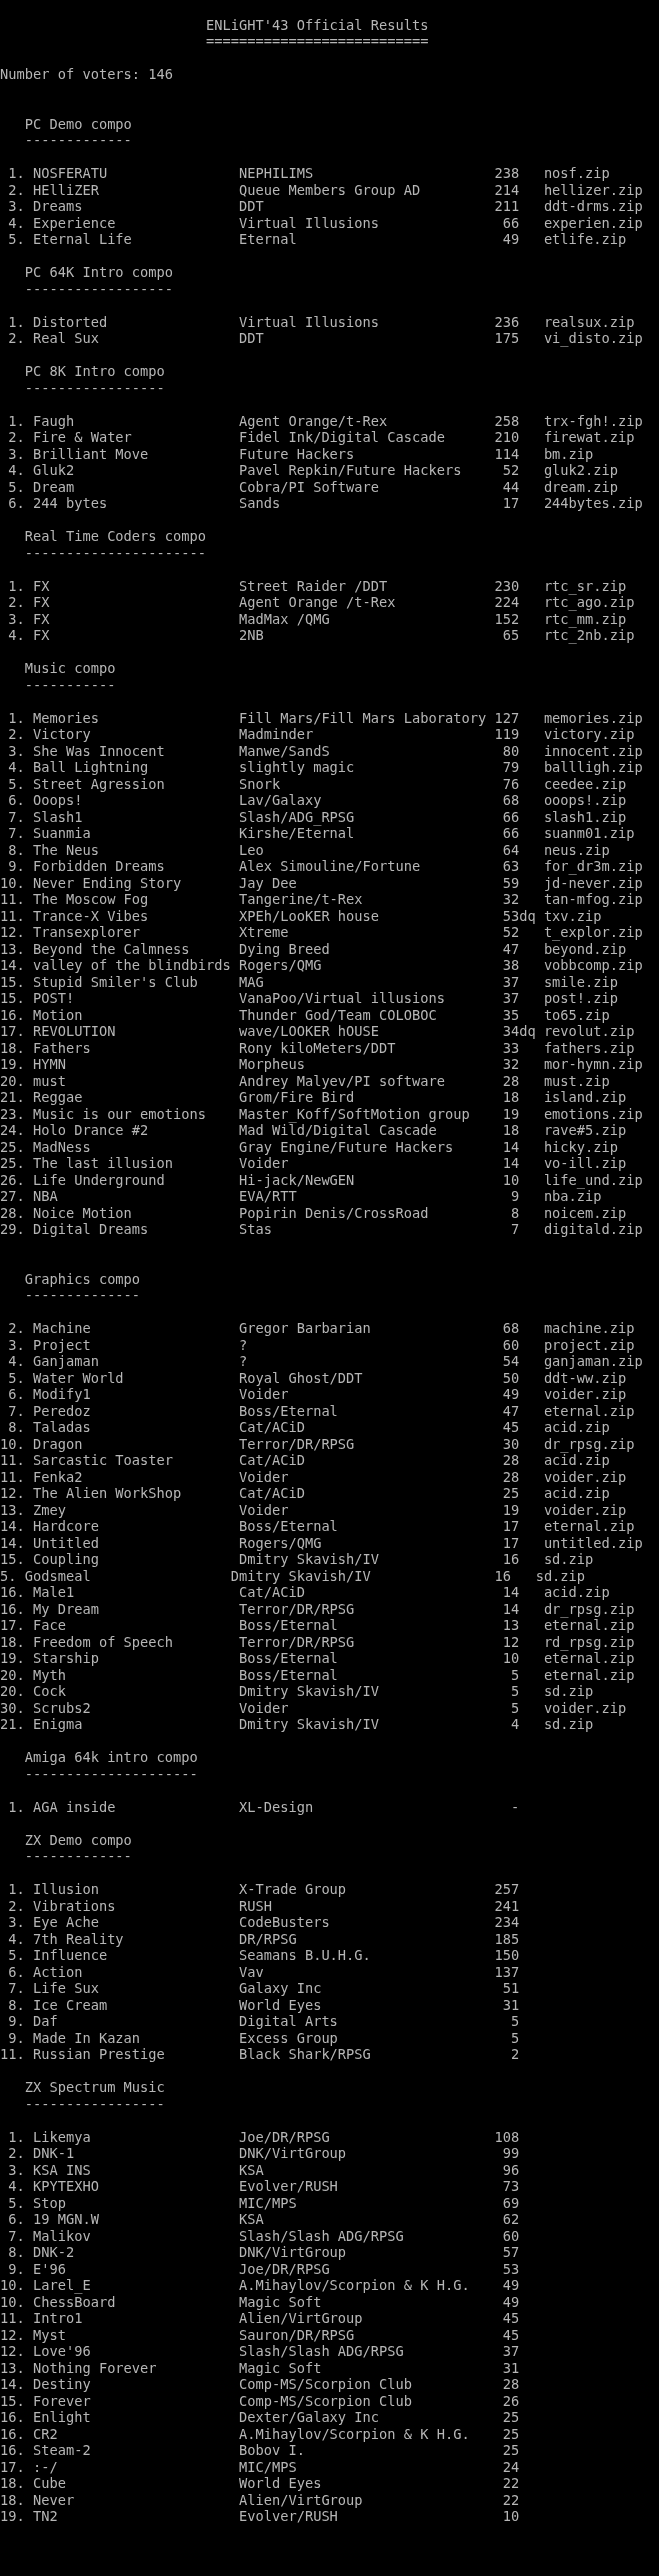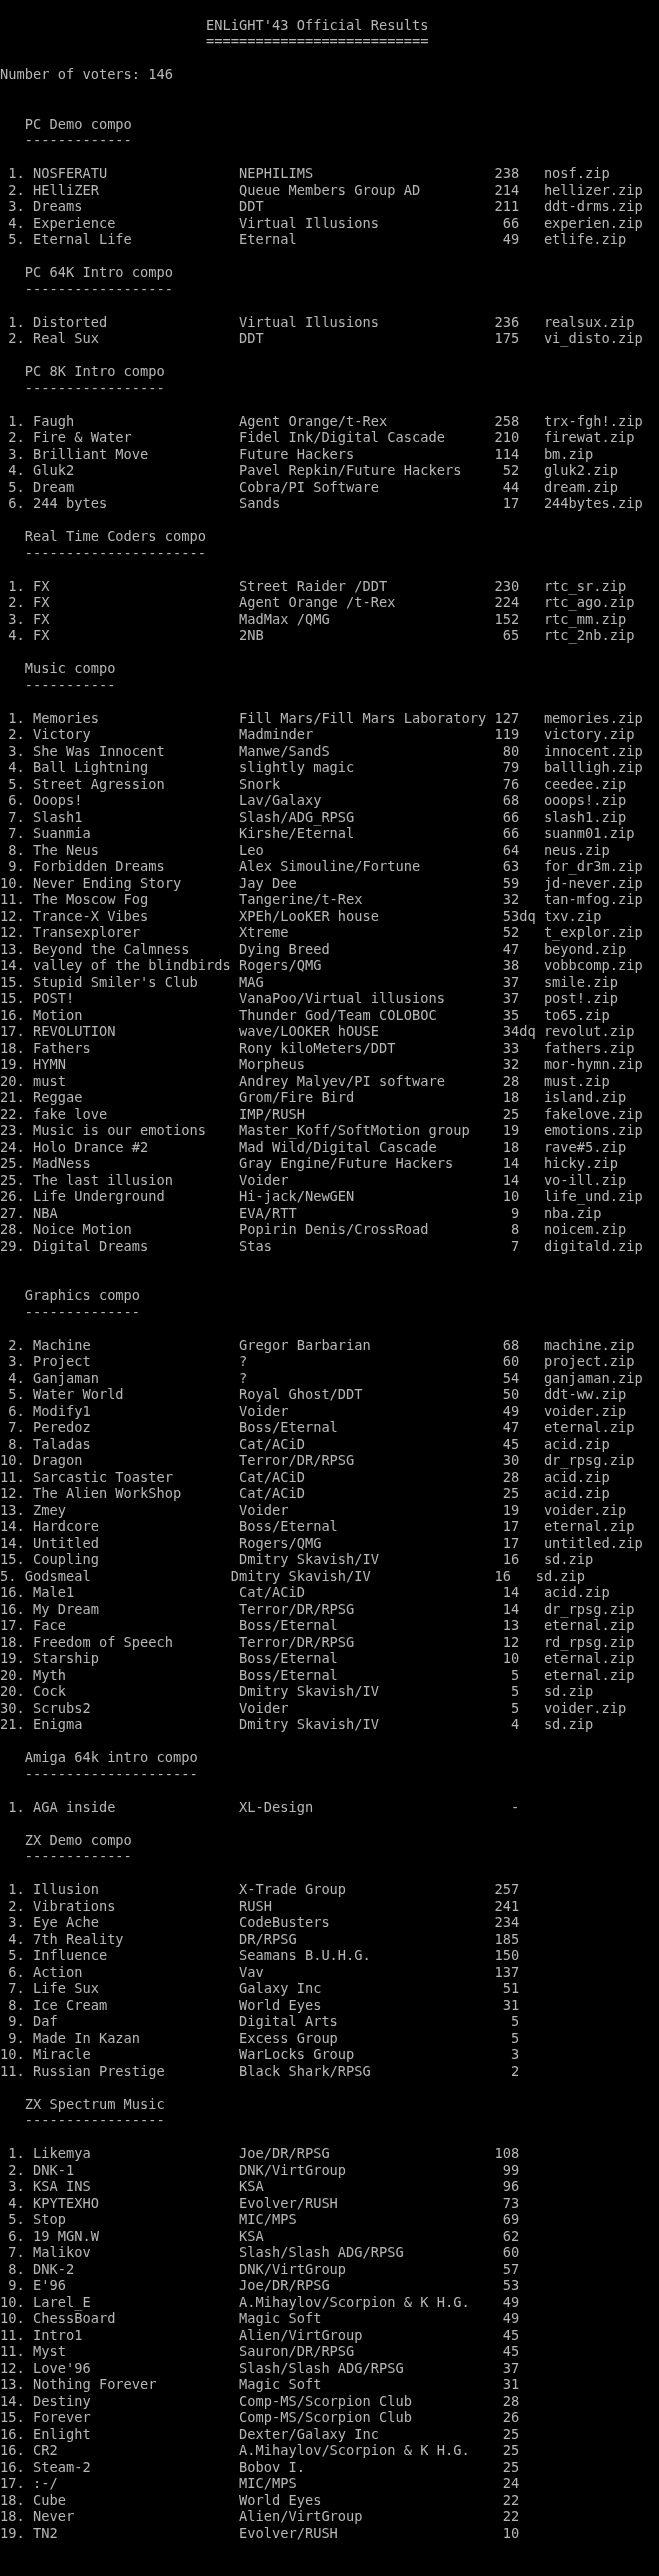--- a/index.html
+++ b/index.html
@@ -77,33 +77,32 @@
     <div class="line"> 3. She Was Innocent         Manwe/SandS                     80   innocent.zip</div>
     <div class="line"> 4. Ball Lightning           slightly magic                  79   ballligh.zip</div>
     <div class="line"> 5. Street Agression         Snork                           76   ceedee.zip</div>
     <div class="line"> 6. Ooops!                   Lav/Galaxy                      68   ooops!.zip</div>
     <div class="line"> 7. Slash1                   Slash/ADG_RPSG                  66   slash1.zip</div>
     <div class="line"> 7. Suanmia                  Kirshe/Eternal                  66   suanm01.zip</div>
     <div class="line"> 8. The Neus                 Leo                             64   neus.zip</div>
     <div class="line"> 9. Forbidden Dreams         Alex Simouline/Fortune          63   for_dr3m.zip</div>
     <div class="line">10. Never Ending Story       Jay Dee                         59   jd-never.zip</div>
     <div class="line">11. The Moscow Fog           Tangerine/t-Rex                 32   tan-mfog.zip</div>
-    <div class="line">12. Trance-X Vibes           XPEh/LooKER house               53dq txv.zip</div>
+    <div class="line">11. Trance-X Vibes           XPEh/LooKER house               53dq txv.zip</div>
     <div class="line">12. Transexplorer            Xtreme                          52   t_explor.zip</div>
     <div class="line">13. Beyond the Calmness      Dying Breed                     47   beyond.zip</div>
     <div class="line">14. valley of the blindbirds Rogers/QMG                      38   vobbcomp.zip</div>
     <div class="line">15. Stupid Smiler's Club     MAG                             37   smile.zip</div>
     <div class="line">15. POST!                    VanaPoo/Virtual illusions       37   post!.zip</div>
     <div class="line">16. Motion                   Thunder God/Team COLOBOC        35   to65.zip</div>
     <div class="line">17. REVOLUTION               wave/LOOKER hOUSE               34dq revolut.zip</div>
     <div class="line">18. Fathers                  Rony kiloMeters/DDT             33   fathers.zip</div>
     <div class="line">19. HYMN                     Morpheus                        32   mor-hymn.zip</div>
     <div class="line">20. must                     Andrey Malyev/PI software       28   must.zip</div>
     <div class="line">21. Reggae                   Grom/Fire Bird                  18   island.zip</div>
-    <div class="line">22. fake love                IMP/RUSH                        25   fakelove.zip</div>
     <div class="line">23. Music is our emotions    Master_Koff/SoftMotion group    19   emotions.zip</div>
     <div class="line">24. Holo Drance #2           Mad Wild/Digital Cascade        18   rave#5.zip</div>
     <div class="line">25. MadNess                  Gray Engine/Future Hackers      14   hicky.zip</div>
     <div class="line">25. The last illusion        Voider                          14   vo-ill.zip</div>
     <div class="line">26. Life Underground         Hi-jack/NewGEN                  10   life_und.zip</div>
     <div class="line">27. NBA                      EVA/RTT                          9   nba.zip</div>
     <div class="line">28. Noice Motion             Popirin Denis/CrossRoad          8   noicem.zip</div>
     <div class="line">29. Digital Dreams           Stas                             7   digitald.zip</div>
     <div class="line"></div>
     <div class="line"></div>
@@ -112,20 +111,21 @@
     <div class="line"></div>
     <div class="line"> 2. Machine                  Gregor Barbarian                68   machine.zip</div>
     <div class="line"> 3. Project                  ?                               60   project.zip</div>
     <div class="line"> 4. Ganjaman                 ?                               54   ganjaman.zip</div>
     <div class="line"> 5. Water World              Royal Ghost/DDT                 50   ddt-ww.zip</div>
     <div class="line"> 6. Modify1                  Voider                          49   voider.zip</div>
     <div class="line"> 7. Peredoz                  Boss/Eternal                    47   eternal.zip</div>
     <div class="line"> 8. Taladas                  Cat/ACiD                        45   acid.zip</div>
     <div class="line">10. Dragon                   Terror/DR/RPSG                  30   dr_rpsg.zip</div>
     <div class="line">11. Sarcastic Toaster        Cat/ACiD                        28   acid.zip</div>
+    <div class="line">11. Fenka2                   Voider                          28   voider.zip</div>
     <div class="line">12. The Alien WorkShop       Cat/ACiD                        25   acid.zip</div>
     <div class="line">13. Zmey                     Voider                          19   voider.zip</div>
     <div class="line">14. Hardcore                 Boss/Eternal                    17   eternal.zip</div>
     <div class="line">14. Untitled                 Rogers/QMG                      17   untitled.zip</div>
     <div class="line">15. Coupling                 Dmitry Skavish/IV               16   sd.zip</div>
     <div class="line">5. Godsmeal                 Dmitry Skavish/IV               16   sd.zip</div>
     <div class="line">16. Male1                    Cat/ACiD                        14   acid.zip</div>
     <div class="line">16. My Dream                 Terror/DR/RPSG                  14   dr_rpsg.zip</div>
     <div class="line">17. Face                     Boss/Eternal                    13   eternal.zip</div>
     <div class="line">18. Freedom of Speech        Terror/DR/RPSG                  12   rd_rpsg.zip</div>
@@ -146,39 +146,38 @@
     <div class="line"> 1. Illusion                 X-Trade Group                  257</div>
     <div class="line"> 2. Vibrations               RUSH                           241</div>
     <div class="line"> 3. Eye Ache                 CodeBusters                    234</div>
     <div class="line"> 4. 7th Reality              DR/RPSG                        185</div>
     <div class="line"> 5. Influence                Seamans B.U.H.G.               150</div>
     <div class="line"> 6. Action                   Vav                            137</div>
     <div class="line"> 7. Life Sux                 Galaxy Inc                      51</div>
     <div class="line"> 8. Ice Cream                World Eyes                      31</div>
     <div class="line"> 9. Daf                      Digital Arts                     5</div>
     <div class="line"> 9. Made In Kazan            Excess Group                     5</div>
-    <div class="line">10. Miracle                  WarLocks Group                   3</div>
     <div class="line">11. Russian Prestige         Black Shark/RPSG                 2</div>
     <div class="line"></div>
     <div class="line">   ZX Spectrum Music</div>
     <div class="line">   -----------------</div>
     <div class="line"></div>
     <div class="line"> 1. Likemya                  Joe/DR/RPSG                    108</div>
     <div class="line"> 2. DNK-1                    DNK/VirtGroup                   99</div>
     <div class="line"> 3. KSA INS                  KSA                             96</div>
     <div class="line"> 4. KPYTEXHO                 Evolver/RUSH                    73</div>
     <div class="line"> 5. Stop                     MIC/MPS                         69</div>
     <div class="line"> 6. 19 MGN.W                 KSA                             62</div>
     <div class="line"> 7. Malikov                  Slash/Slash ADG/RPSG            60</div>
     <div class="line"> 8. DNK-2                    DNK/VirtGroup                   57</div>
     <div class="line"> 9. E'96                     Joe/DR/RPSG                     53</div>
     <div class="line">10. Larel_E                  A.Mihaylov/Scorpion &amp; K H.G.    49</div>
     <div class="line">10. ChessBoard               Magic Soft                      49</div>
     <div class="line">11. Intro1                   Alien/VirtGroup                 45</div>
-    <div class="line">11. Myst                     Sauron/DR/RPSG                  45</div>
+    <div class="line">12. Myst                     Sauron/DR/RPSG                  45</div>
     <div class="line">12. Love'96                  Slash/Slash ADG/RPSG            37</div>
     <div class="line">13. Nothing Forever          Magic Soft                      31</div>
     <div class="line">14. Destiny                  Comp-MS/Scorpion Club           28</div>
     <div class="line">15. Forever                  Comp-MS/Scorpion Club           26</div>
     <div class="line">16. Enlight                  Dexter/Galaxy Inc               25</div>
     <div class="line">16. CR2                      A.Mihaylov/Scorpion &amp; K H.G.    25</div>
     <div class="line">16. Steam-2                  Bobov I.                        25</div>
     <div class="line">17. :-/                      MIC/MPS                         24</div>
     <div class="line">18. Cube                     World Eyes                      22</div>
     <div class="line">18. Never                    Alien/VirtGroup                 22</div>

